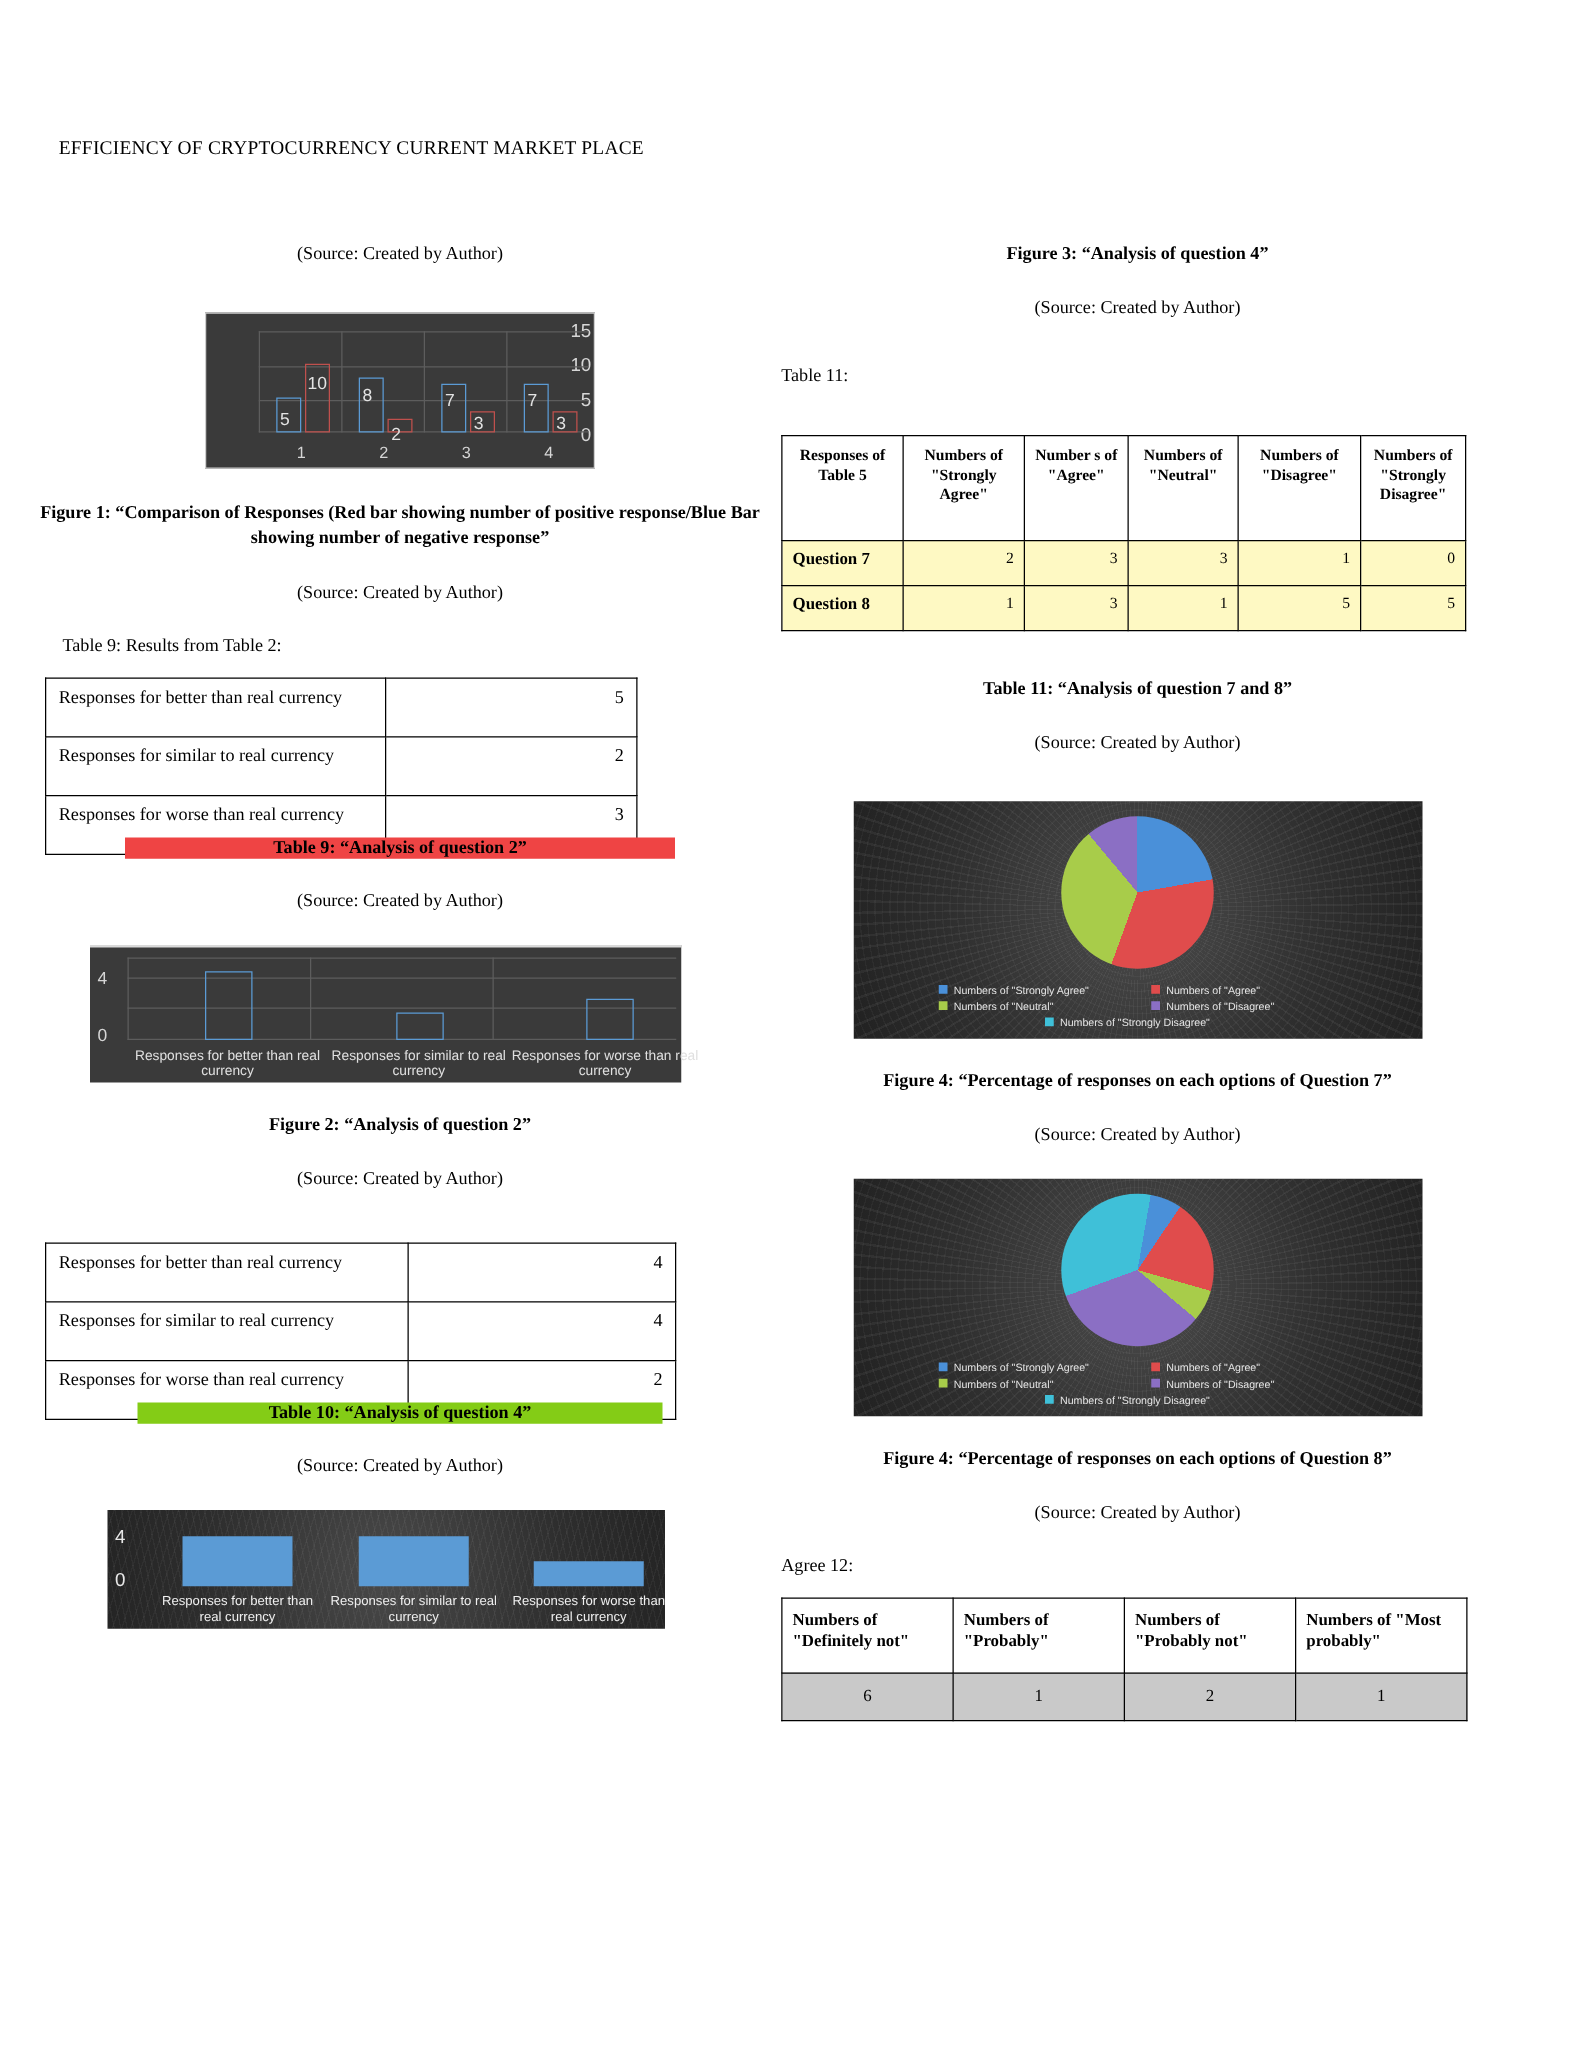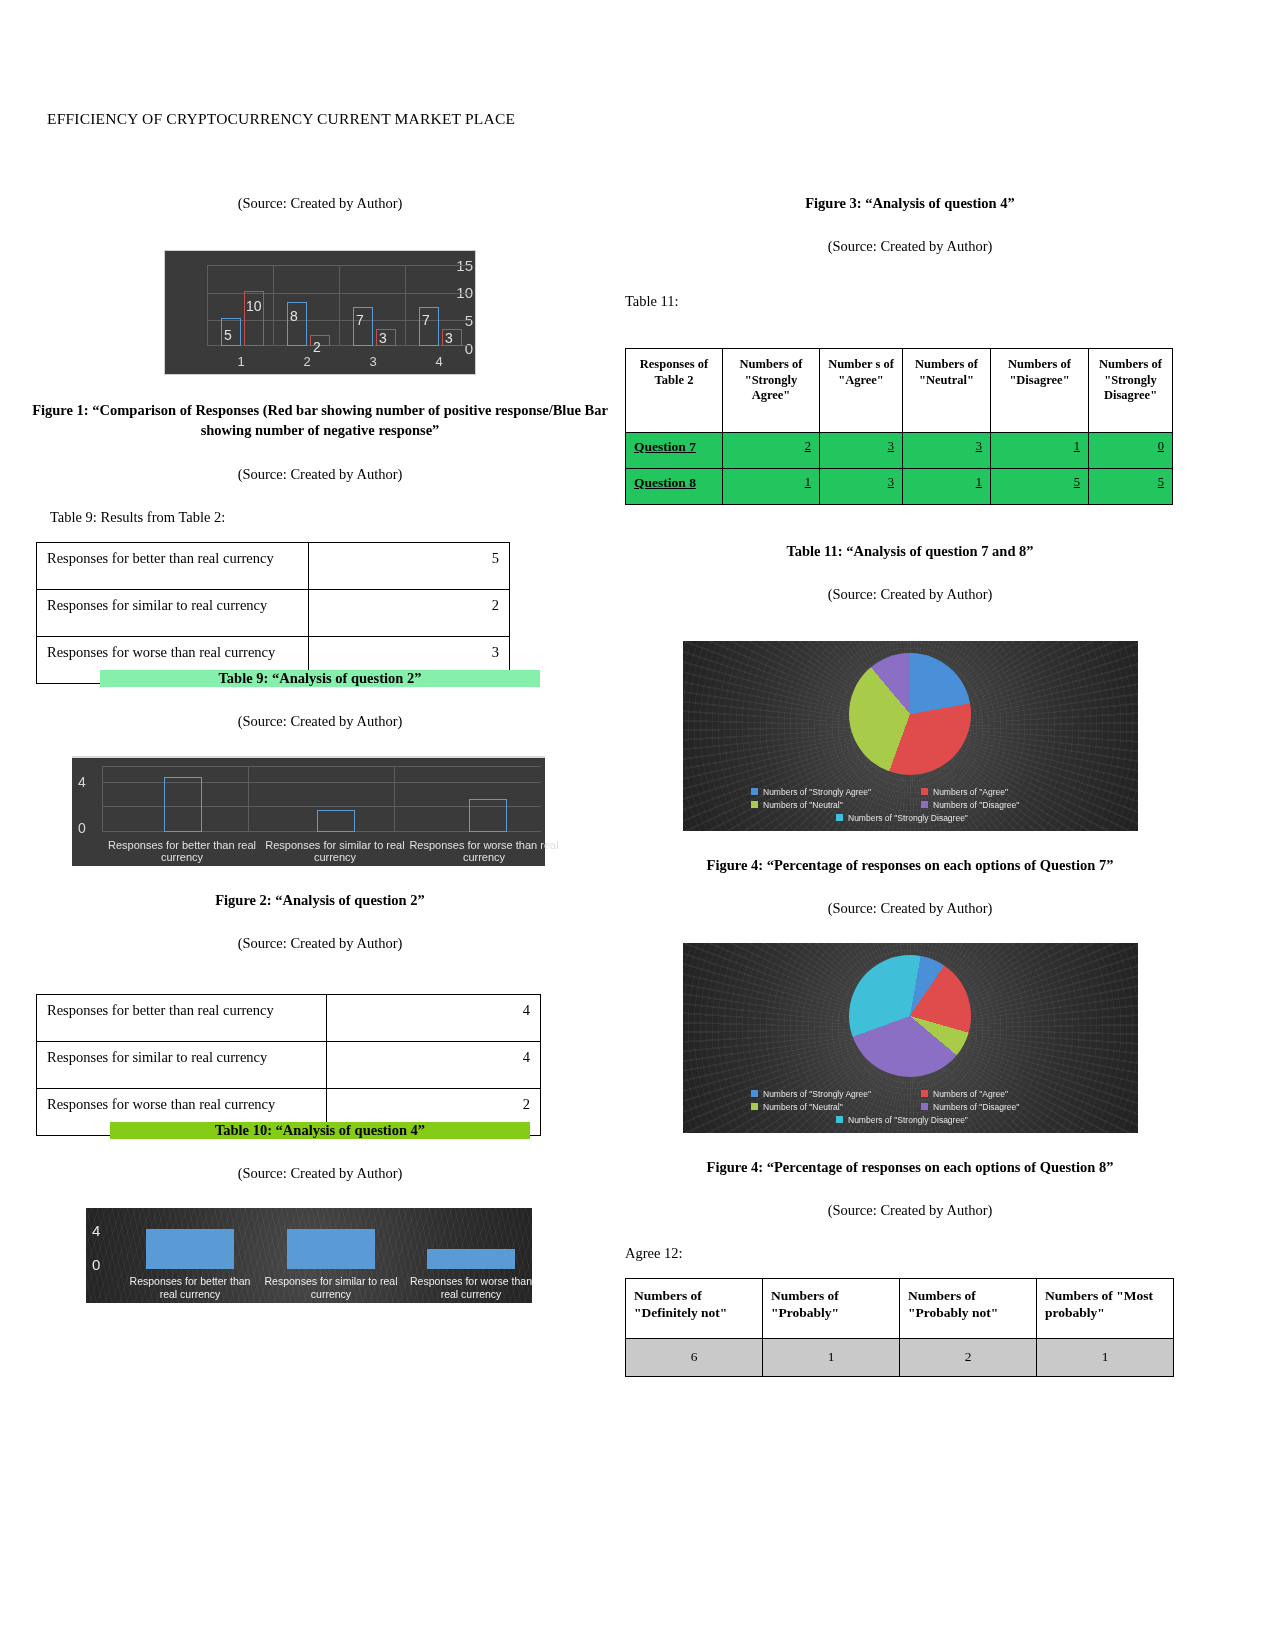--- a/index.html
+++ b/index.html
@@ -48,21 +48,21 @@
   
   table.t11 {
     border-collapse:collapse; width:547px; table-layout:fixed;
     margin:0;
   }
   table.t11 th, table.t11 td { border:1px solid #000; font-size:12.5px; }
   table.t11 th {
     font-weight:bold; text-align:center; vertical-align:top;
     padding:8px 4px 28px 4px; line-height:1.25; background:#fff;
   }
-  table.t11 td { background:#22c55e; height:36px; vertical-align:top;text-decoration:underline; }
+  table.t11 td { background:#fef9c3; height:36px; vertical-align:top; }
   table.t11 td.rowhead {
     font-weight:bold; text-align:left; padding:6px 4px 6px 8px; font-size:13.5px;
   }
   table.t11 td.num { text-align:right; padding:6px 8px 6px 4px; }
   .c0 { width:97px; } .c1 { width:97px; } .c2 { width:83px; }
   .c3 { width:88px; } .c4 { width:98px; } .c5 { width:84px; }
 
   
   table.t12 { border-collapse:collapse; width:547px; table-layout:fixed; margin:0; }
   table.t12 th, table.t12 td { border:1px solid #000; font-size:13.5px; }
@@ -244,21 +244,21 @@
           <td class="lbl">Responses for similar to real currency</td>
           <td class="val">2</td>
         </tr>
         <tr>
           <td class="lbl">Responses for worse than real currency</td>
           <td class="val">3</td>
         </tr>
       </tbody>
     </table>
 
-    <p class="figtitle" style="margin-top:-14px; position:relative; z-index:2; background:#86efac; width:440px; margin-left:auto; margin-right:auto;">Table 9: “Analysis of question 2”</p>
+    <p class="figtitle" style="margin-top:-14px; position:relative; z-index:2; background:#ef4444; width:440px; margin-left:auto; margin-right:auto;">Table 9: “Analysis of question 2”</p>
 
     <div class="spacer-md"></div>
     <p class="src">(Source: Created by Author)</p>
     <div class="spacer-md"></div>
 
     <div class="chart2" style="margin-left:42px;">
       <div class="ylab" style="top:24px;">4</div>
       <div class="ylab" style="top:70px;">0</div>
 
       <div class="plot">
@@ -334,21 +334,21 @@
     <div class="spacer-md"></div>
     <p class="src">(Source: Created by Author)</p>
 
     <div class="spacer-lg"></div>
     <p class="tablelabel">Table 11:</p>
     <div class="spacer-lg"></div>
 
     <table class="t11">
       <thead>
         <tr>
-          <th class="c0">Responses of Table 2</th>
+          <th class="c0">Responses of Table 5</th>
           <th class="c1">Numbers of "Strongly Agree"</th>
           <th class="c2">Number s of "Agree"</th>
           <th class="c3">Numbers of "Neutral"</th>
           <th class="c4">Numbers of "Disagree"</th>
           <th class="c5">Numbers of "Strongly Disagree"</th>
         </tr>
       </thead>
       <tbody>
         <tr>
           <td class="rowhead">Question 7</td>

